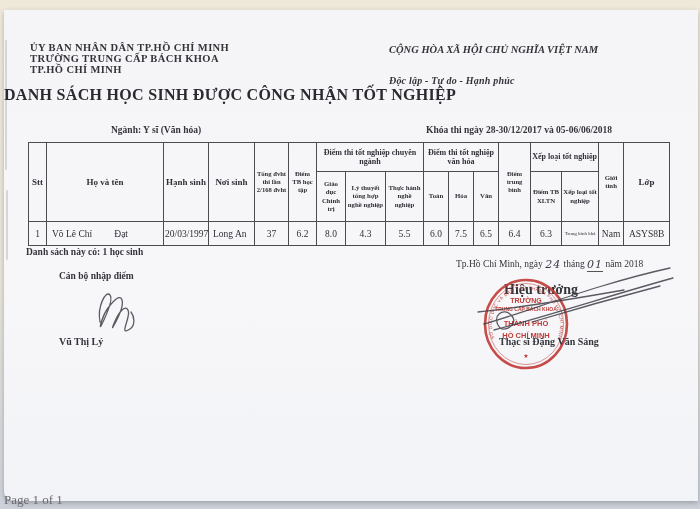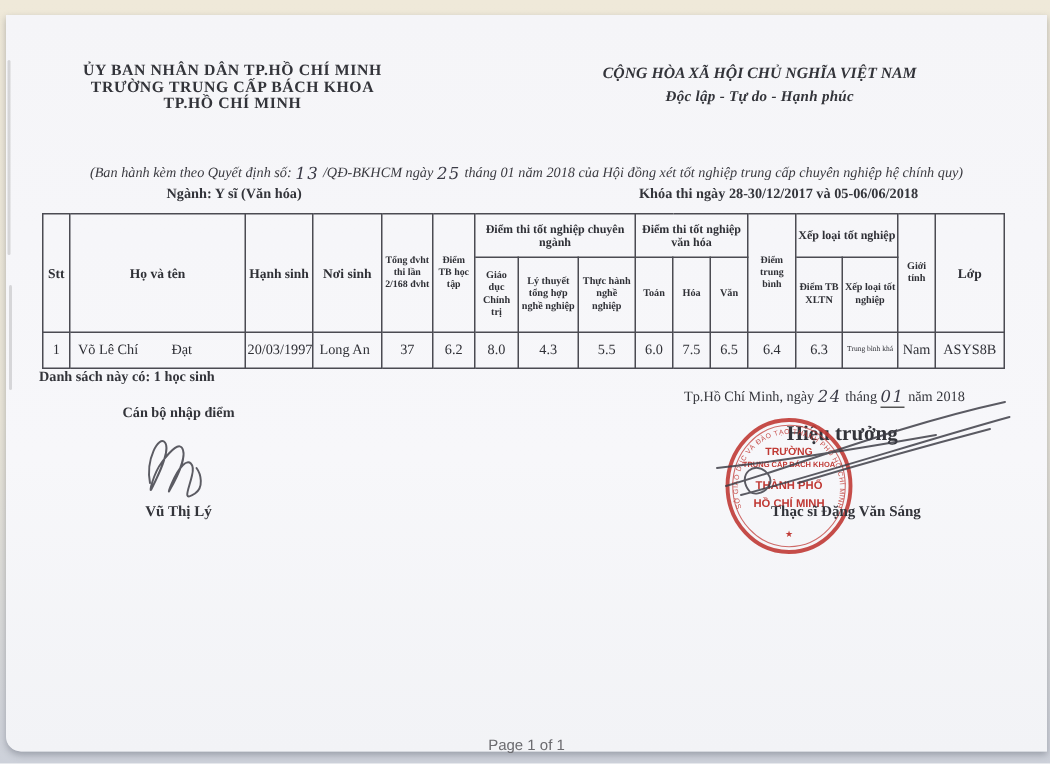--- a/index.html
+++ b/index.html
@@ -10,26 +10,26 @@
     position:relative; color:#33343a;
   }
   .page {
     position:absolute; left:4px; top:10px; right:2px; bottom:8px;
     background:linear-gradient(180deg,#f5f5f8 0%, #f7f7fa 60%, #f2f3f6 100%);
     border-bottom-left-radius:10px;
     box-shadow:0 2px 5px rgba(60,65,80,.35);
   }
   .streak { position:absolute; width:2px; background:rgba(100,100,100,.22); border-radius:2px; }
   .abs { position:absolute; }
-  .ctr { text-align:center; }
+  .ctr { text-align:left; }
   .hdr-left { left:26px; top:32px; width:250px; font-size:10.5px; letter-spacing:.4px; }
   .hdr-left .l1 { font-weight:600; }
   .hdr-left .l2, .hdr-left .l3 { font-weight:bold; }
   .hdr-right { left:385px; top:34px; width:235px; font-weight:bold; font-size:10.5px;font-style:italic; }
-  .hdr-right .motto { font-size:10px; margin-top:4px; letter-spacing:.2px; }
+  .hdr-right .motto { font-size:10px; margin-top:20px; letter-spacing:.2px; }
   .doc-title { left:0; right:0; top:76px; font-weight:bold; font-size:16px; letter-spacing:.3px; color:#2a2a30; }
   .subtitle { left:0; right:0; top:98px; font-style:italic; font-size:9.5px; color:#3a3a40; }
   .hw { font-family:"DejaVu Serif",serif; font-style:italic; font-size:11px; letter-spacing:1px; color:#3b3b47; position:relative; top:1px; }
   .major { left:107px; top:115px; font-weight:bold; font-size:9.5px; }
   .examdates { left:422px; top:115px; font-weight:bold; font-size:9.5px; }
   table.grid { position:absolute; left:24px; top:132px; width:641px; border-collapse:collapse; table-layout:fixed; }
   table.grid th, table.grid td {
     border:1px solid #4b4b52; vertical-align:middle; text-align:center;
     font-family:"Liberation Serif","DejaVu Serif",serif; color:#2f3036; padding:1px;
     overflow:hidden;
@@ -41,21 +41,21 @@
   td.cell { font-size:9.5px; height:24px; }
   td.cell-name { text-align:left; }
   .name-wrap { display:flex; justify-content:space-between; padding:0 34px 0 4px; font-size:9.5px; }
   td.cell-rank { font-size:5px; }
   .summary { left:22px; top:237px; font-weight:bold; font-size:9.5px; }
   .clerk-title { left:55px; top:261px; width:120px; font-weight:bold; font-size:9.5px; }
   .clerk-name { left:55px; top:326px; width:120px; font-weight:bold; font-size:10px; }
   .place-date { left:452px; top:247px; font-size:9.5px; }
   .principal-title { left:500px; top:272px; width:115px; font-weight:bold; font-size:14px; }
   .principal-name { left:495px; top:326px; width:130px; font-weight:bold; font-size:10px; }
-  .footer-page { left:0; right:0; top:482px; font-family:Liberation Sans, sans-serif; font-size:10px; color:#6b6b6f; }
+  .footer-page { left:0; right:0; top:482px; font-family:Liberation Serif, serif; font-size:13px; color:#6b6b6f; }
   svg text { font-family:"Liberation Sans","DejaVu Sans",sans-serif; }
 </style>
 </head>
 <body>
 
 <div class="page">
 
   <div class="streak" style="left:1px; top:30px; height:130px;"></div>
   <div class="streak" style="left:2px; top:180px; height:70px;"></div>
 
@@ -63,28 +63,22 @@
     <div class="l1">ỦY BAN NHÂN DÂN TP.HỒ CHÍ MINH</div>
     <div class="l2">TRƯỜNG TRUNG CẤP BÁCH KHOA</div>
     <div class="l3">TP.HỒ CHÍ MINH</div>
   </div>
 
   <div class="abs ctr hdr-right">
     <div>CỘNG HÒA XÃ HỘI CHỦ NGHĨA VIỆT NAM</div>
     <div class="motto">Độc lập - Tự do - Hạnh phúc</div>
   </div>
 
+  <div class="abs ctr doc-title">DANH SÁCH HỌC SINH ĐƯỢC CÔNG NHẬN TỐT NGHIỆP</div>
 
-  <div class="abs ctr subtitle">
-    <span>(Ban hành kèm theo Quyết định số:</span>
-    <span class="hw">13</span>
-    <span>/QĐ-BKHCM ngày</span>
-    <span class="hw">25</span>
-    <span>tháng 01 năm 2018 của Hội đồng xét tốt nghiệp trung cấp chuyên nghiệp hệ chính quy)</span>
-  </div>
 
   <div class="abs major">Ngành: Y sĩ (Văn hóa)</div>
   <div class="abs examdates">Khóa thi ngày 28-30/12/2017 và 05-06/06/2018</div>
 
   <table class="grid">
     <colgroup>
       <col style="width:18px">
         <col style="width:117px">
         <col style="width:45px">
         <col style="width:46px">

